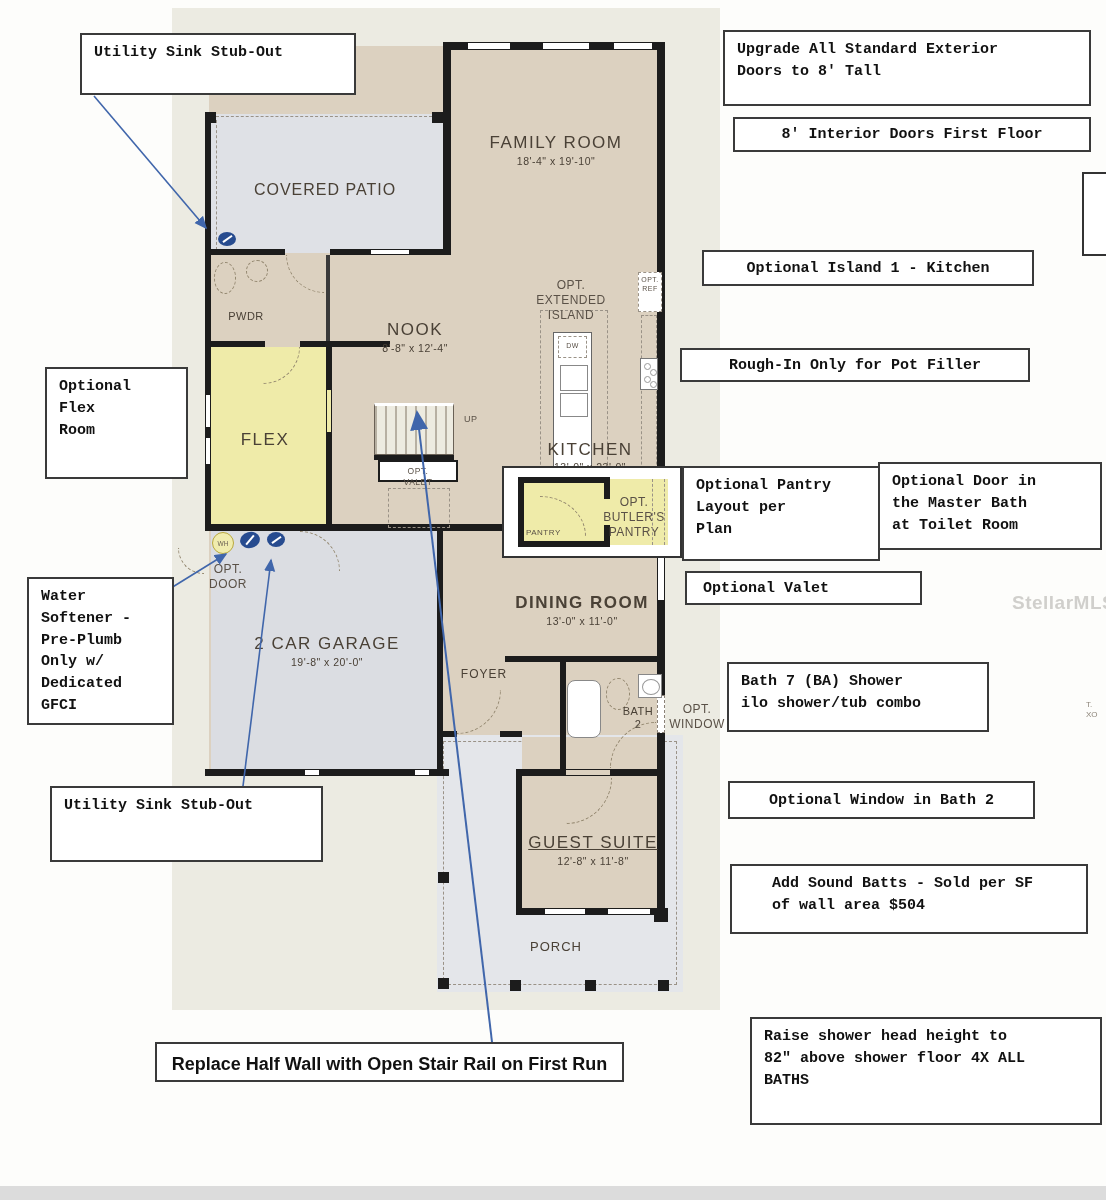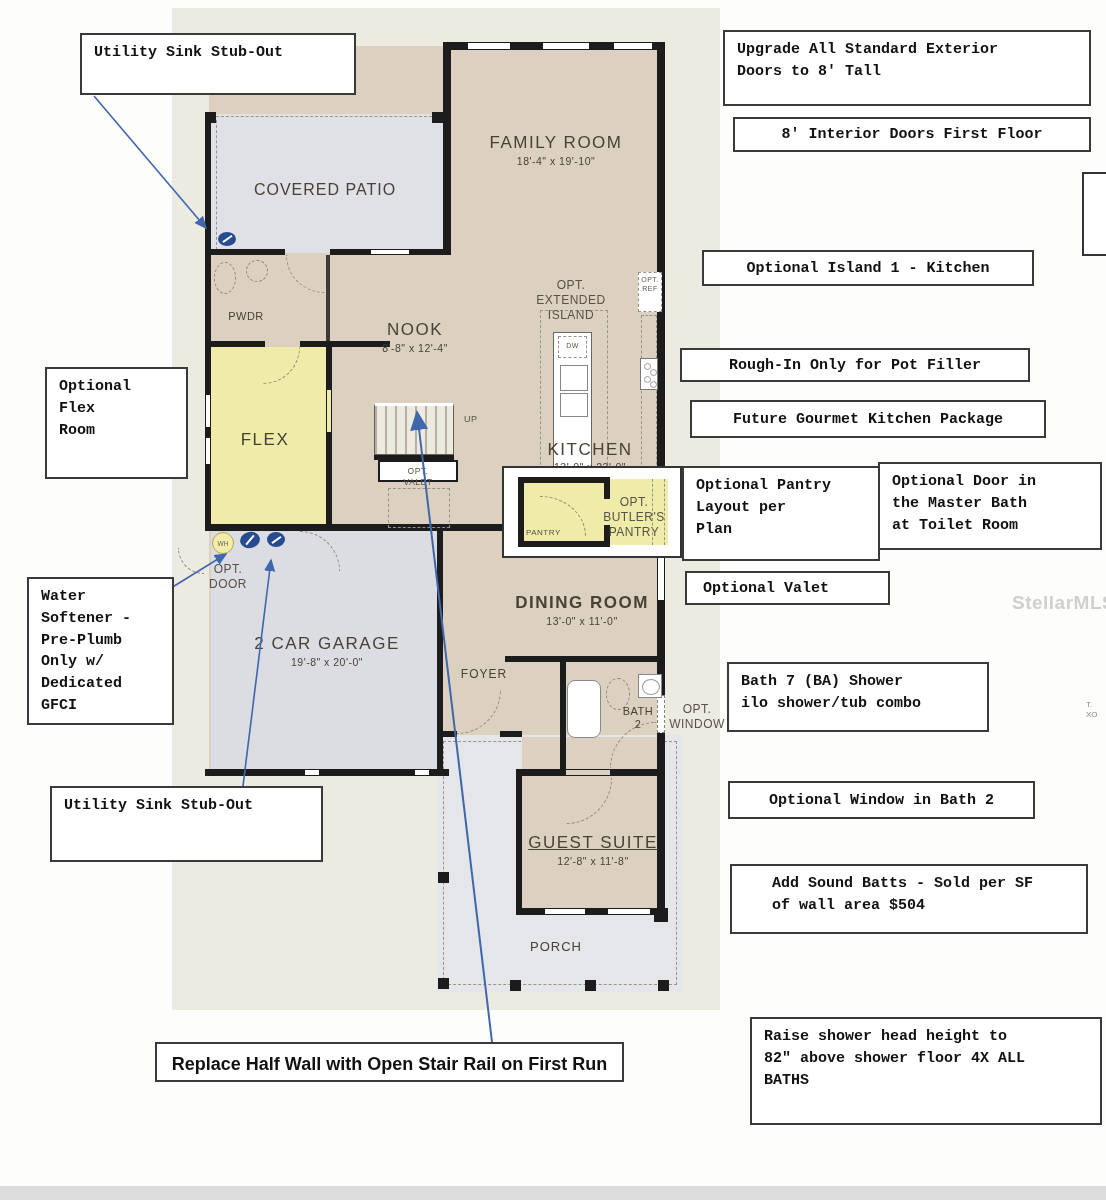--- a/index.html
+++ b/index.html
@@ -230,31 +230,30 @@
     <line x1="492" y1="1042" x2="417" y2="412" stroke="#4066ab" stroke-width="2" marker-end="url(#ahBig)"></line>
   </svg>
 
   <div class="note" style="left:80px;top:33px;width:276px;height:62px;">Utility Sink Stub-Out</div>
   <div class="note" style="left:723px;top:30px;width:368px;height:76px;">Upgrade All Standard Exterior
 Doors to 8' Tall</div>
   <div class="note center" style="left:733px;top:117px;width:358px;height:35px;padding:5px 6px;">8' Interior Doors First Floor</div>
   <div class="abs" style="left:1082px;top:172px;width:24px;height:80px;background:#fff;border:2px solid #333;border-right:none;"></div>
   <div class="note center" style="left:702px;top:250px;width:332px;height:36px;padding:6px;">Optional Island 1 - Kitchen</div>
   <div class="note center" style="left:680px;top:348px;width:350px;height:34px;padding:5px 4px;overflow:hidden;">Rough-In Only for Pot Filler</div>
-  <div class="note center" style="left:690px;top:400px;width:356px;height:38px;padding:7px 4px;">Future Gourmet Kitchen Package</div>
   <div class="note" style="left:45px;top:367px;width:143px;height:112px;">Optional
 Flex
 Room</div>
   <div class="note" style="left:682px;top:466px;width:198px;height:95px;">Optional Pantry
 Layout per
 Plan</div>
   <div class="note" style="left:878px;top:462px;width:224px;height:88px;">Optional Door in
 the Master Bath
 at Toilet Room</div>
-  <div class="note" style="left:685px;top:571px;width:205px;height:34px;padding:5px 16px;">Optional Valet</div>
+  <div class="note" style="left:685px;top:571px;width:237px;height:34px;padding:5px 16px;">Optional Valet</div>
   <div class="note" style="left:727px;top:662px;width:262px;height:70px;">Bath 7 (BA) Shower
 ilo shower/tub combo</div>
   <div class="note" style="left:27px;top:577px;width:147px;height:148px;">Water
 Softener -
 Pre-Plumb
 Only w/
 Dedicated
 GFCI</div>
   <div class="note" style="left:50px;top:786px;width:273px;height:76px;">Utility Sink Stub-Out</div>
   <div class="note center" style="left:728px;top:781px;width:307px;height:38px;padding:7px 4px;">Optional Window in Bath 2</div>

